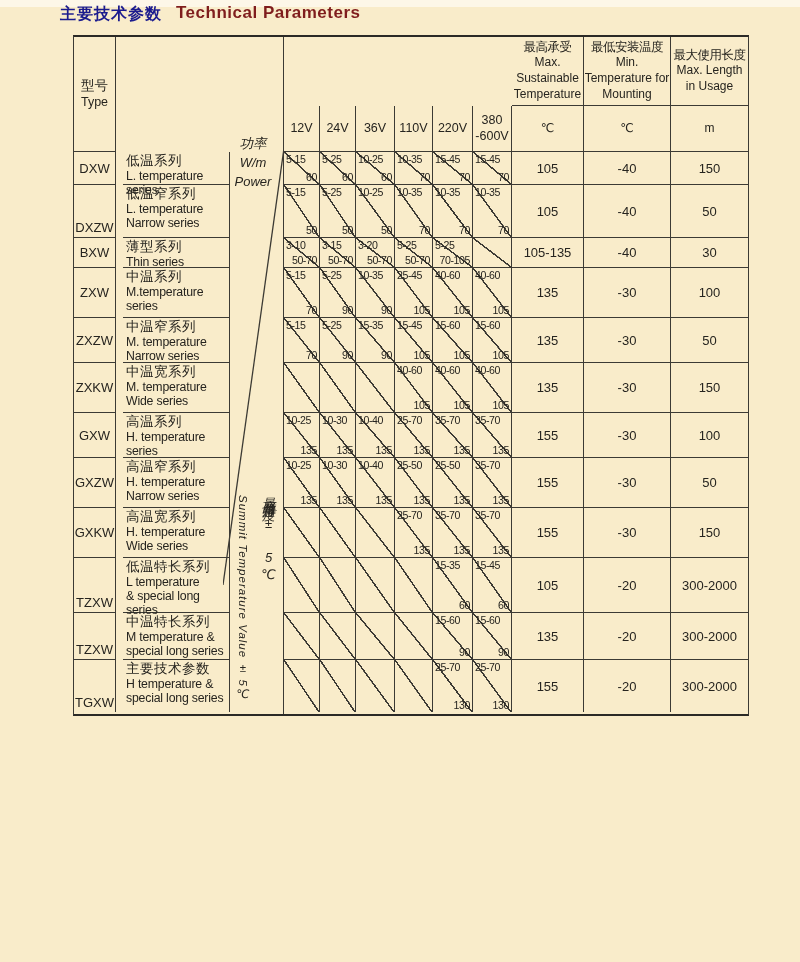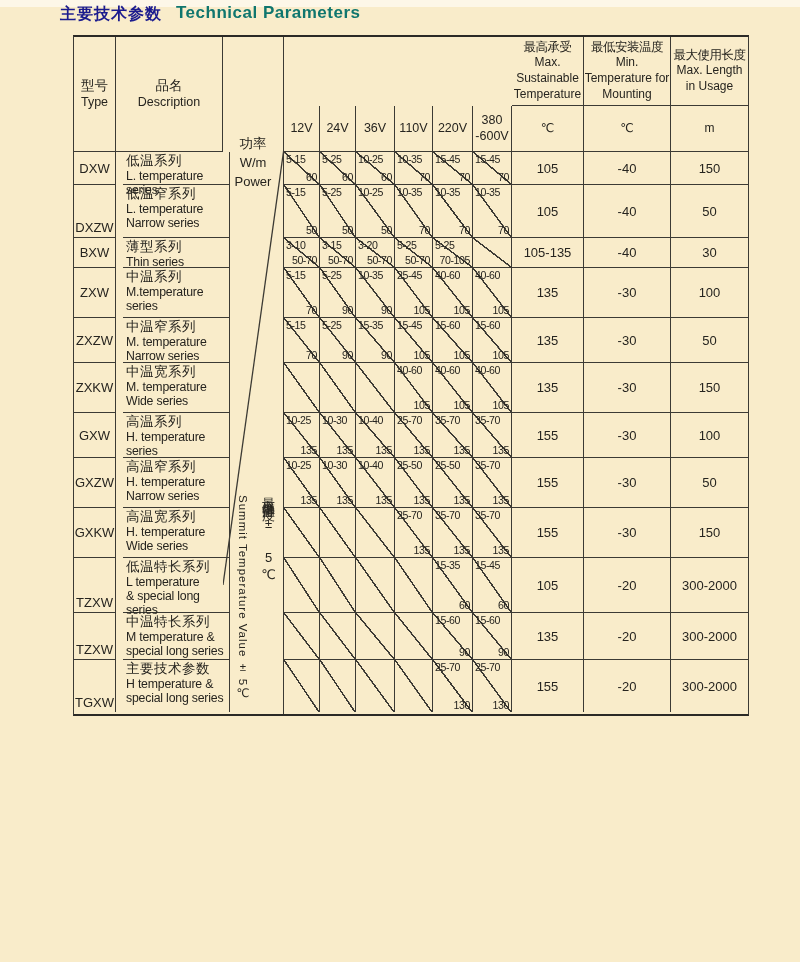--- a/index.html
+++ b/index.html
@@ -11,36 +11,36 @@
     position:relative;
     overflow:hidden;
   }
   .topband{position:absolute;left:0;top:0;width:800px;height:7px;background:#fdf7e8;}
   .title-zh{
     position:absolute;left:60px;top:4px;
     font-size:16px;font-weight:bold;color:#1b1b8e;letter-spacing:1px;
   }
   .title-en{
     position:absolute;left:176px;top:3px;
-    font-size:17px;font-weight:bold;color:#0f766e;letter-spacing:0.5px;
+    font-size:17px;font-weight:bold;color:#7f1d1d;letter-spacing:0.5px;
   }
   
   .ttable{
     position:absolute;left:73px;top:35px;width:674px;height:677px;
     border-top:2px solid #2b2a26;border-bottom:2px solid #2b2a26;
     border-left:1px solid #3c3a34;border-right:1px solid #3c3a34;
     box-sizing:content-box;
   }
   .cell{position:absolute;box-sizing:border-box;border-right:1px solid #3c3a34;border-bottom:1px solid #3c3a34;}
   .noB{border-bottom:none;}
   .noR{border-right:none;}
   
   .c-type{left:0;width:42px;}
   .c-desc{left:42px;width:107px;}
-  .c-pow {left:149px;width:61px;top:0;height:677px;}
+  .c-pow {left:149px;width:61px;top:0;height:677px;font-style:italic;}
   .c-v0{left:210px;width:36px;}
   .c-v1{left:246px;width:36px;}
   .c-v2{left:282px;width:39px;}
   .c-v3{left:321px;width:38px;}
   .c-v4{left:359px;width:40px;}
   .c-v5{left:399px;width:39px;}
   .c-volt{left:210px;width:228px;}
   .c-max{left:438px;width:72px;}
   .c-min{left:510px;width:87px;}
   .c-len{left:597px;width:77px;}
@@ -93,24 +93,20 @@
 
 <div class="title-zh">主要技术参数</div>
 <div class="title-en">Technical Parameters</div>
 
 <div class="ttable">
 
   <div class="cell hcol c-type hd">
     <span class="zh">型号</span>
     <span class="en">Type</span>
   </div>
-  <div class="cell hcol c-desc hd">
-    <span class="zh">品名</span>
-    <span class="en">Description</span>
-  </div>
 
   <div class="cell noB c-pow">
     <svg class="pow-svg" width="61" height="677" viewBox="0 0 61 677">
       <line x1="61" y1="111" x2="0" y2="548" stroke="#3c3a34" stroke-width="1.3"></line>
     </svg>
     <div class="powhead">
       <span class="zh">功率</span><br>
       <span>W/m</span><br>
       <span>Power</span>
     </div>

